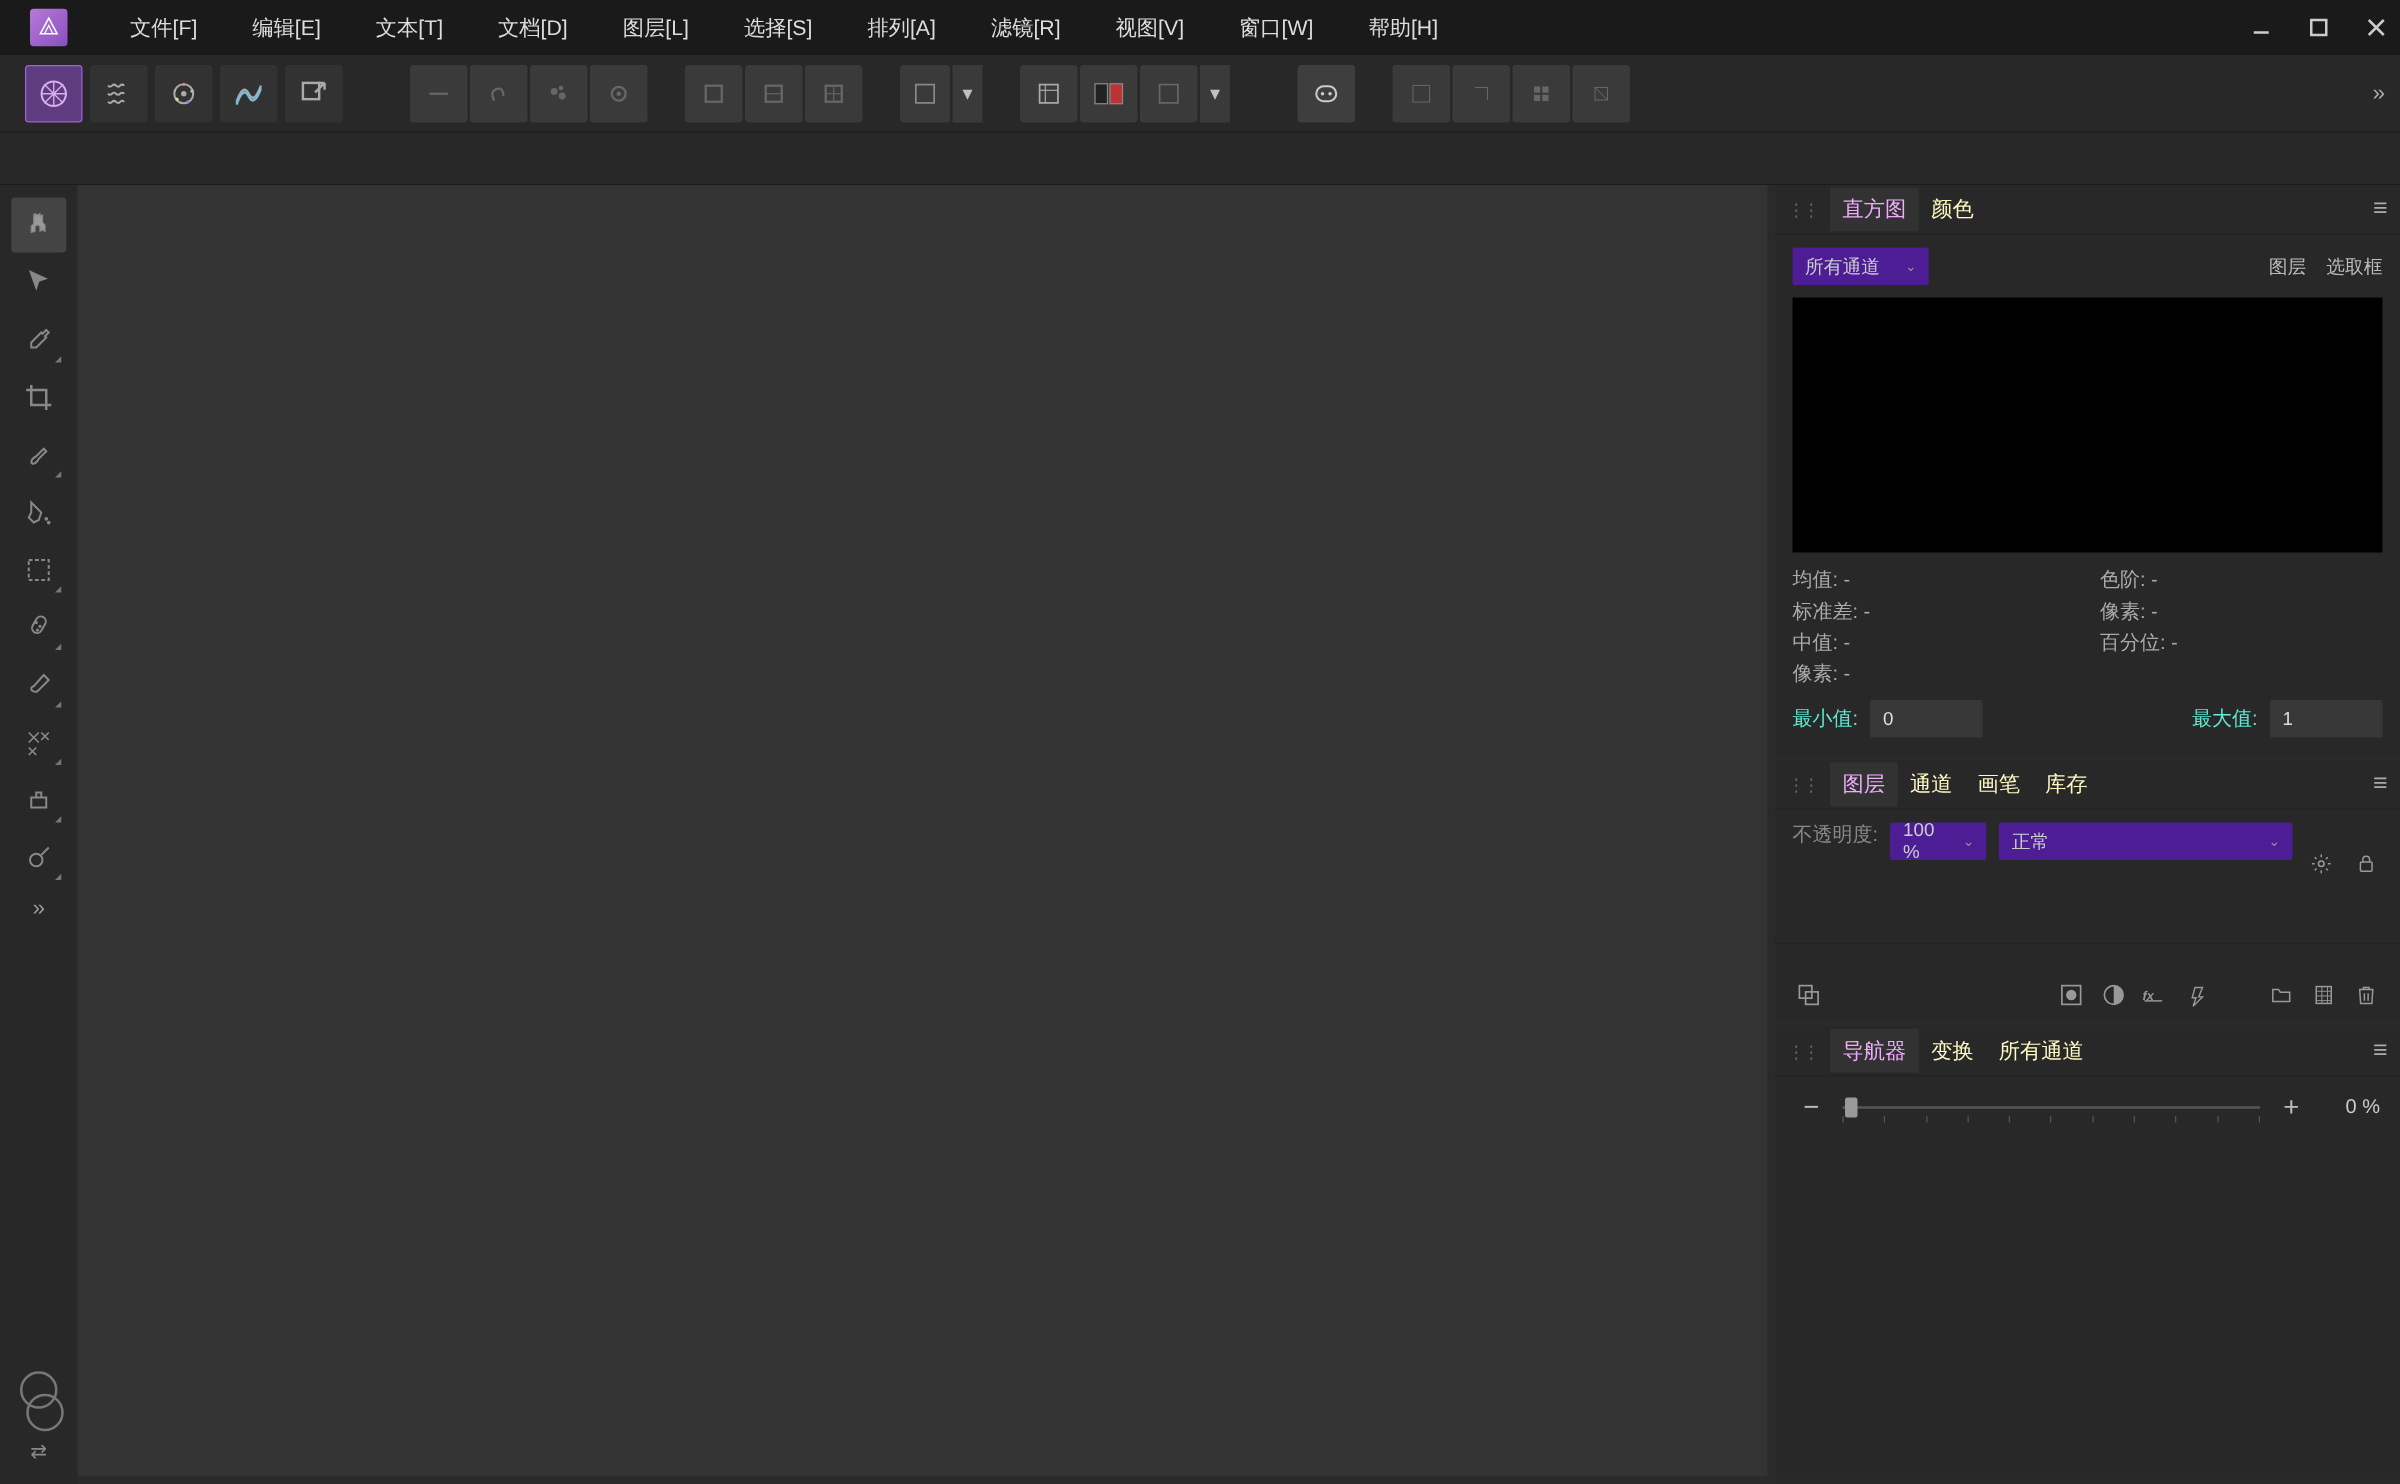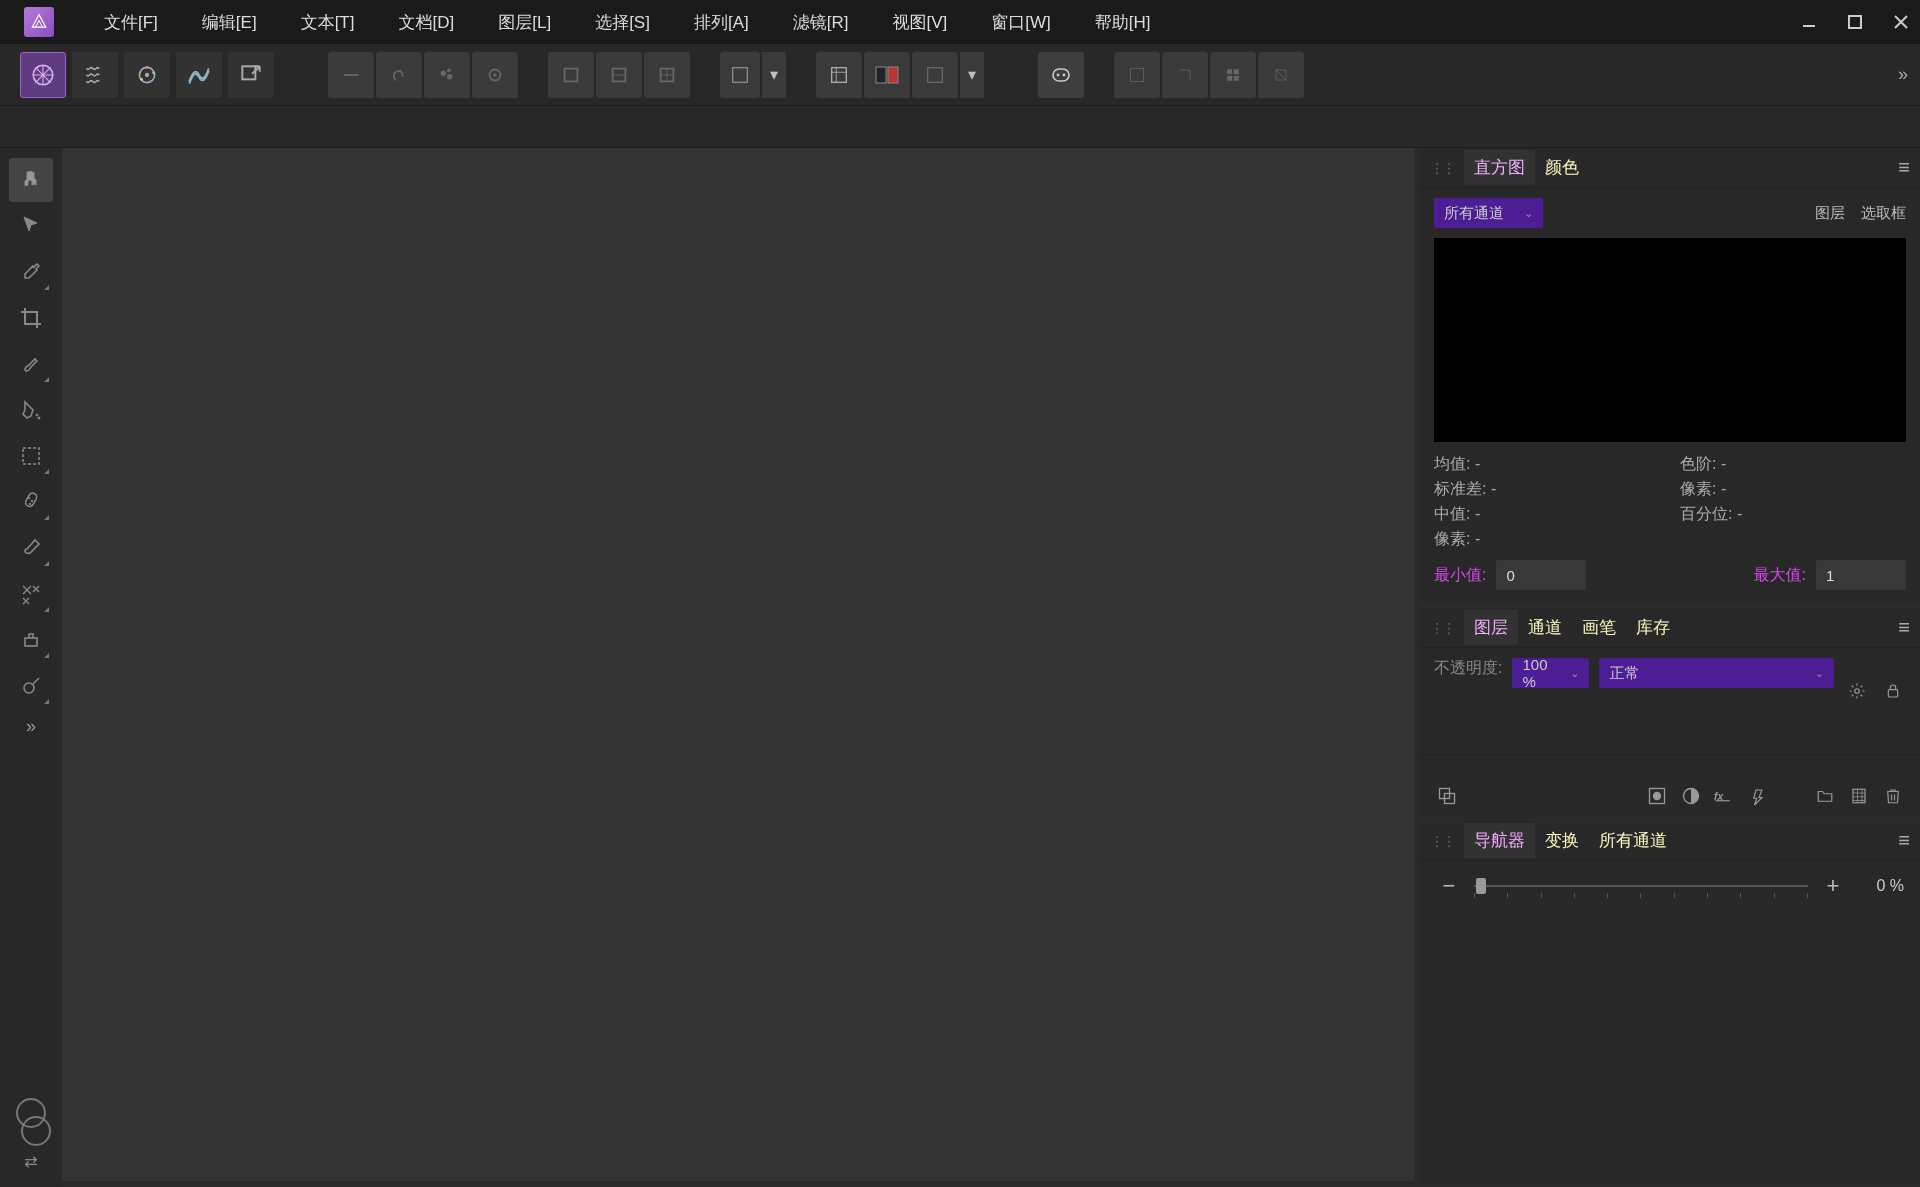--- a/index.html
+++ b/index.html
@@ -55,21 +55,21 @@
 
 .hist-ctrl{display:flex;align-items:center;padding:10px 14px;gap:8px;}
 .dropdown{background:#4c1d95;height:30px;padding:0 10px;display:flex;align-items:center;gap:20px;cursor:pointer;font-size:15px;color:#ccc;border-radius:2px;}
 .dropdown .chev{font-size:11px;color:#999;}
 .hist-right-btns{margin-left:auto;display:flex;gap:16px;align-items:center;}
 .pill{font-size:15px;color:#bbb;cursor:pointer;}
 .hist-display{background:#000;margin:0 14px 12px 14px;height:204px;}
 .hist-stats{display:grid;grid-template-columns:1fr 1fr;padding:0 14px 10px 14px;gap:4px 20px;font-size:16px;color:#aaa;}
 .hist-minmax{display:flex;padding:0 14px 14px 14px;gap:10px;align-items:center;justify-content:space-between;}
 .mm-grp{display:flex;align-items:center;gap:10px;}
-.mm-label{font-size:16px;color:#d946ef;}
+.mm-label{font-size:16px;color:#5eead4;}
 .mm-input{background:#383838;height:30px;width:90px;padding:0 10px;color:#ddd;font-size:15px;border:none;border-radius:2px;}
 
 
 .layer-ctrl{display:flex;align-items:flex-start;padding:10px 14px;gap:10px;}
 .lbl{font-size:16px;color:#888;}
 .layer-body{height:40px;}
 .layer-footer{display:flex;align-items:center;padding:8px 14px;gap:8px;border-top:1px solid #222;}
 .ft-icon{width:26px;height:26px;display:flex;align-items:center;justify-content:center;cursor:pointer;color:#888;margin-top:20px;}
 .ft-spacer{flex:1;}
 

